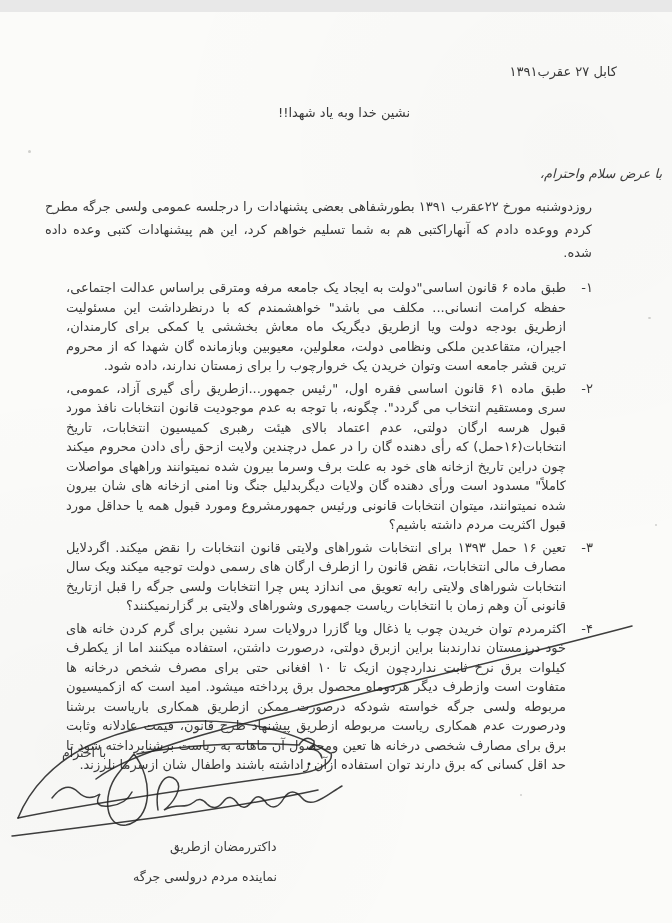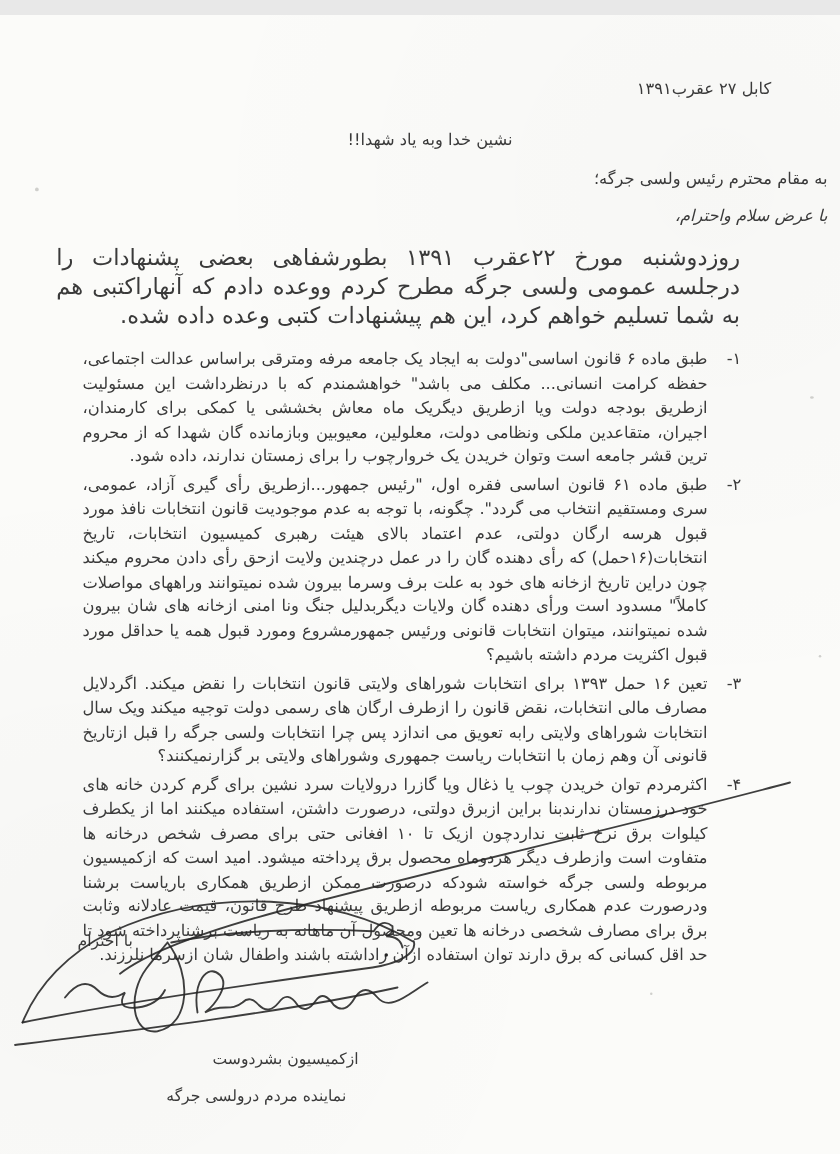--- a/index.html
+++ b/index.html
@@ -16,21 +16,21 @@
     direction:rtl;
     overflow:hidden;
   }
   .line{position:absolute;white-space:nowrap;font-size:13px;color:#3a3a3a;}
   .date-line{top:52px;right:55px;}
   .bismillah{top:93px;right:262px;}
   .addressee{top:124px;right:10px;}
   .salutation{top:154px;right:10px;font-style:italic;}
   .intro{
     position:absolute;top:183px;right:80px;left:45px;
-    font-size:18px;line-height:23px;color:#3a3a3a;
+    font-size:13px;line-height:23px;color:#3a3a3a;
     text-align:justify;text-align-last:right;
   }
   .hope{top:238px;right:80px;}
   .items{
     position:absolute;top:266px;right:79px;left:66px;
     font-size:13px;line-height:19.5px;color:#3a3a3a;
   }
   .item{position:relative;padding-right:27px;margin-bottom:3px;}
   .item .num{position:absolute;right:0;top:0;}
   .item .txt{display:block;text-align:justify;text-align-last:right;}
@@ -47,21 +47,20 @@
 </style>
 </head>
 <body>
 
 <div class="page">
 
   <div class="line date-line">کابل ۲۷ عقرب۱۳۹۱</div>
 
   <div class="line bismillah">نشین خدا وبه یاد شهدا!!</div>
 
-  <div class="line addressee">به مقام محترم رئیس ولسی جرگه؛</div>
 
   <div class="line salutation">با عرض سلام واحترام،</div>
 
   <div class="intro">روزدوشنبه مورخ ۲۲عقرب ۱۳۹۱ بطورشفاهی بعضی پشنهادات را درجلسه عمومی ولسی جرگه مطرح کردم ووعده دادم که آنهاراکتبی هم به شما تسلیم خواهم کرد، این هم پیشنهادات کتبی وعده داده شده.</div>
 
 
   <div class="items">
     <div class="item">
       <span class="num">۱-</span>
       <span class="txt">طبق ماده ۶ قانون اساسی"دولت به ایجاد یک جامعه مرفه ومترقی براساس عدالت اجتماعی، حفظه کرامت انسانی... مکلف می باشد" خواهشمندم که با درنظرداشت این مسئولیت ازطریق بودجه دولت ویا ازطریق دیگریک ماه معاش بخششی یا کمکی برای کارمندان، اجیران، متقاعدین ملکی ونظامی دولت، معلولین، معیوبین وبازمانده گان شهدا که از محروم ترین قشر جامعه است وتوان خریدن یک خروارچوب را برای زمستان ندارند، داده شود.</span>
@@ -95,21 +94,21 @@
     <path d="M137,142 C180,133 240,130 298,133"></path>
 
     <path d="M52,186 q14,-18 26,-6 q10,10 22,2 q-8,14 10,12 q16,-2 22,-14"></path>
 
     <path d="M158,198 C154,174 166,158 176,168 C184,176 172,192 164,198 C178,190 184,198 194,190 Q200,184 207,192 Q215,200 223,190 Q230,180 238,192 Q245,200 253,188 Q259,180 267,192 Q276,200 284,186 Q292,174 302,186 C312,198 328,182 342,174"></path>
 
     <path d="M299,133 q7,-11 15,-4 q1,6 -5,8 q11,0 13,9"></path>
     <circle cx="309" cy="152" r="1.4" fill="#232323" stroke="none"></circle>
   </svg>
 
-  <div class="line signer-name">ازکمیسیون بشردوست</div>
+  <div class="line signer-name">داکتررمضان ازطریق</div>
 
   <div class="line signer-title">نماینده مردم درولسی جرگه</div>
 
   <div class="speck s1"></div>
   <div class="speck s2"></div>
   <div class="speck s3"></div>
   <div class="speck s4"></div>
 </div>
 
 </body></html>

